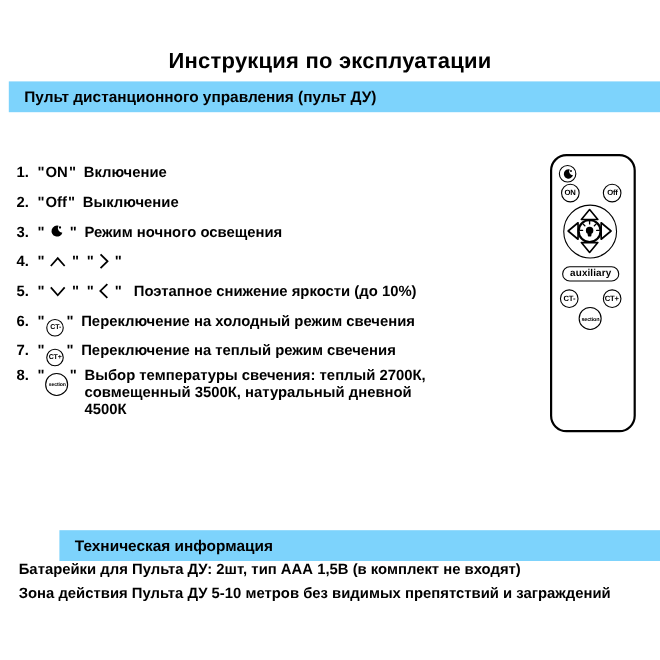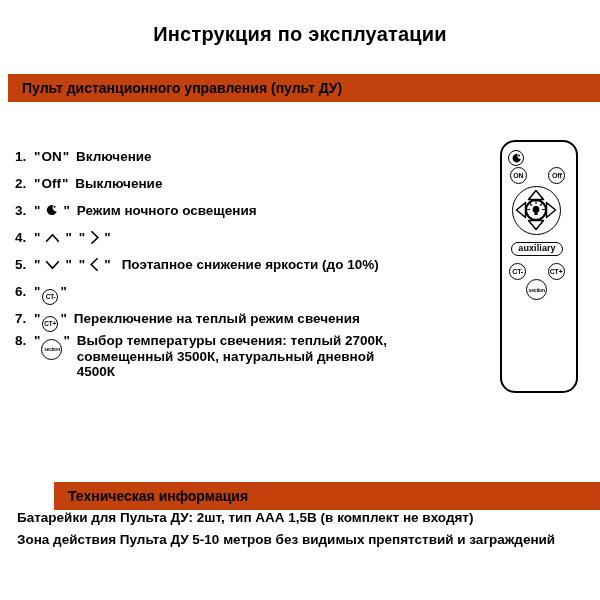--- a/index.html
+++ b/index.html
@@ -1,21 +1,21 @@
 <!DOCTYPE html>
 <html><head>
 <meta charset="utf-8">
 <style>
   * { margin:0; padding:0; box-sizing:border-box; }
   html,body { width:600px; height:600px; background:#fff; }
   body { font-family:"Liberation Sans", sans-serif; font-weight:bold; color:#000; position:relative; overflow:hidden; }
 
-  .page-title { position:absolute; top:23px; left:0; width:600px; text-align:center; font-size:20px; letter-spacing:0.2px; }
-
-  .section-bar { position:absolute; left:8px; width:592px; height:28px; background:#c2410c;
+  .page-title { position:absolute; top:45px; left:0; width:600px; text-align:center; font-size:20px; letter-spacing:0.2px; }
+
+  .section-bar { position:absolute; left:8px; width:592px; height:28px; background:#7dd3fc;
                  display:flex; align-items:center; padding-left:14px; font-size:14px; }
   .bar-remote { top:74px; }
   .bar-tech   { top:482px;margin-left:46px; }
 
   
   .instr-list { position:absolute; left:15px; top:0; width:472px; list-style:none; }
   .instr-item { position:absolute; left:0; display:flex; align-items:flex-start; font-size:13.5px; line-height:15.5px; white-space:nowrap; }
   .item-1{top:149px}.item-2{top:176px}.item-3{top:203px}.item-4{top:230px}
   .item-5{top:257px}.item-6{top:284px}.item-7{top:311px}.item-8{top:333px}
   .num  { width:18px; flex:0 0 18px; }
@@ -121,20 +121,21 @@
           </svg><span class="q">"</span></span>
     </span>
     <span class="txt">Поэтапное снижение яркости (до 10%)</span>
   </li>
 
   <li class="instr-item item-6">
     <span class="num">6.</span>
     <span class="keys"><span class="kgroup"><span class="q">"</span><span class="key-circle">
             <span class="tiny">CT-</span>
           </span><span class="q">"</span></span></span>
+    <span class="txt">Переключение на холодный режим свечения</span>
   </li>
 
   <li class="instr-item item-7">
     <span class="num">7.</span>
     <span class="keys"><span class="kgroup"><span class="q">"</span><span class="key-circle">
             <span class="tiny">CT+</span>
           </span><span class="q">"</span></span></span>
     <span class="txt">Переключение на теплый режим свечения</span>
   </li>
 

